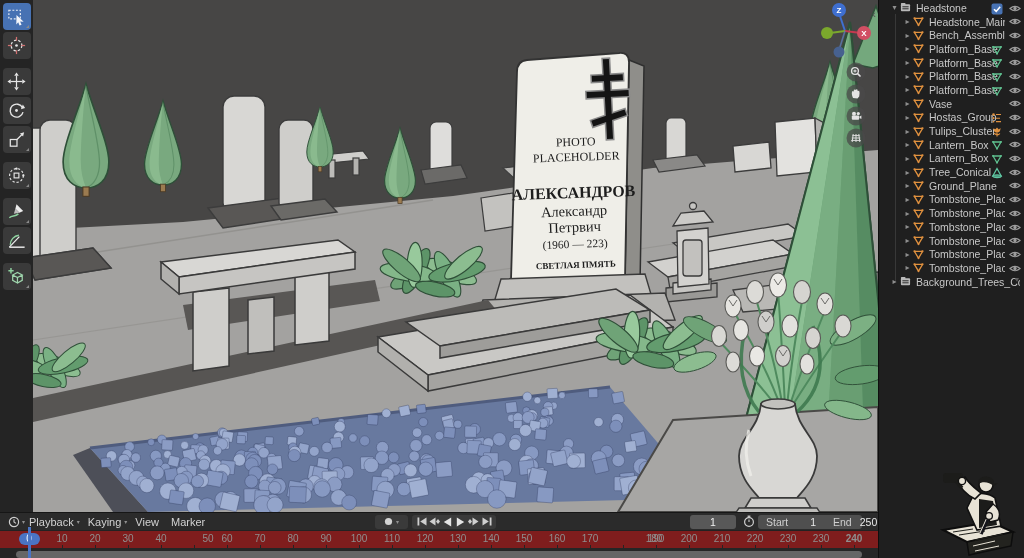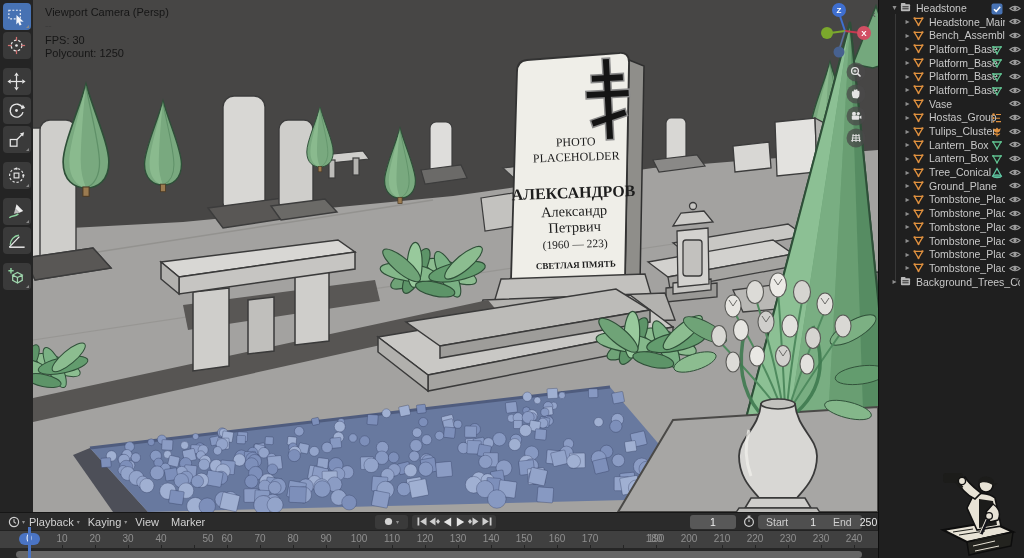--- a/index.html
+++ b/index.html
@@ -48,21 +48,21 @@
   #transport{position:absolute;left:412px;top:1.5px;height:14px;background:#3a3a3a;border-radius:3px;
              display:flex;align-items:center;padding:0 3px;}
   .tr-btn{width:13px;height:12px;display:flex;align-items:center;justify-content:center;}
   #cur-frame{position:absolute;left:690px;top:1.5px;width:46px;height:14px;background:#585858;border-radius:3px;
              color:#f0f0f0;font-size:10.5px;display:flex;align-items:center;justify-content:center;}
   #stopwatch{position:absolute;left:743px;top:2px;}
   #range-pill{position:absolute;left:758px;top:1.5px;width:104px;height:14px;background:#4f4f4f;border-radius:3px;
               color:#e8e8e8;font-size:10.5px;display:flex;align-items:center;}
   #range-pill .lab{color:#cfcfcf;}
   #range-pill .sep{width:1px;height:10px;background:#3c3c3c;margin:0 5px;}
-  #tl-ruler{position:relative;height:17px;background:#404040;border-top:1px solid #222;}
+  #tl-ruler{position:relative;height:17px;background:#7f1d1d;border-top:1px solid #222;}
   .rl{position:absolute;top:2px;width:32px;margin-left:-16px;text-align:center;font-size:10px;color:#8f8f8f;}
   .rl.chip{background:#4a74c4;color:#fff;border-radius:7px;top:1.5px;height:12px;line-height:12px;width:21px;margin-left:-10.5px;}
   .tick{position:absolute;bottom:0;width:1px;height:3px;background:#242424;}
   #playhead{position:absolute;left:28px;top:14px;width:2.5px;height:31px;background:#4a74c4;}
   #tl-scroll{position:relative;height:12px;background:#262626;}
   #tl-scrollbar{position:absolute;left:16px;top:2.5px;width:846px;height:7px;background:#666;border-radius:3.5px;}
   
   #logo{position:absolute;left:50px;top:472px;width:92px;height:84px;}
   svg text{user-select:none;}
 </style>
@@ -640,26 +640,20 @@
           </g>
         <g transform="translate(823,138)">
             <circle r="9.5" fill="#4a4a4a" opacity="0.75"></circle>
           <g stroke="#dcdcdc" stroke-width="1">
             <path d="M-3.6,-2.4 H3.6 M-4.2,0 H4.2 M-4.8,2.4 H4.8 M-2.8,-4 L-3.8,4 M0,-4 V4 M2.8,-4 L3.8,4"></path>
           </g>
           </g>
       </g>
     </svg>
 
-    <div id="vp-overlay">
-      <div>Viewport Camera (Persp)</div>
-      <div class="dim">--</div>
-      <div class="row">FPS: 30</div>
-      <div class="row">Polycount: 1250</div>
-    </div>
     <div id="collapse-arrow">‹</div>
   </div>
 
   <div id="rightpanel">
     <div id="tree-guide"></div>
     <div id="outliner">
         <div class="ol-row" style="padding-left: 10px;">
           <span class="ol-disc">▾</span>
           <span class="ol-icon">
             <svg viewBox="0 0 12 12">
@@ -1203,21 +1197,21 @@
         <span class="rl" style="left: 689px;">200</span>
         <span class="tick" style="left: 689px;"></span>
         <span class="rl" style="left: 722px;">210</span>
         <span class="tick" style="left: 722px;"></span>
         <span class="rl" style="left: 755px;">220</span>
         <span class="tick" style="left: 755px;"></span>
         <span class="rl" style="left: 788px;">230</span>
         <span class="tick" style="left: 788px;"></span>
         <span class="rl" style="left: 821px;">230</span>
         <span class="tick" style="left: 821px;"></span>
-        <span class="rl" style="left: 854px;">240</span>
+        <span class="rl" style="left: 854px; font-weight: bold;">240</span>
         <span class="tick" style="left: 854px;"></span>
       </div>
     <div id="tl-scroll">
       <div id="tl-scrollbar"></div>
     </div>
     <div id="playhead"></div>
   </div>
 
 </div>
 

